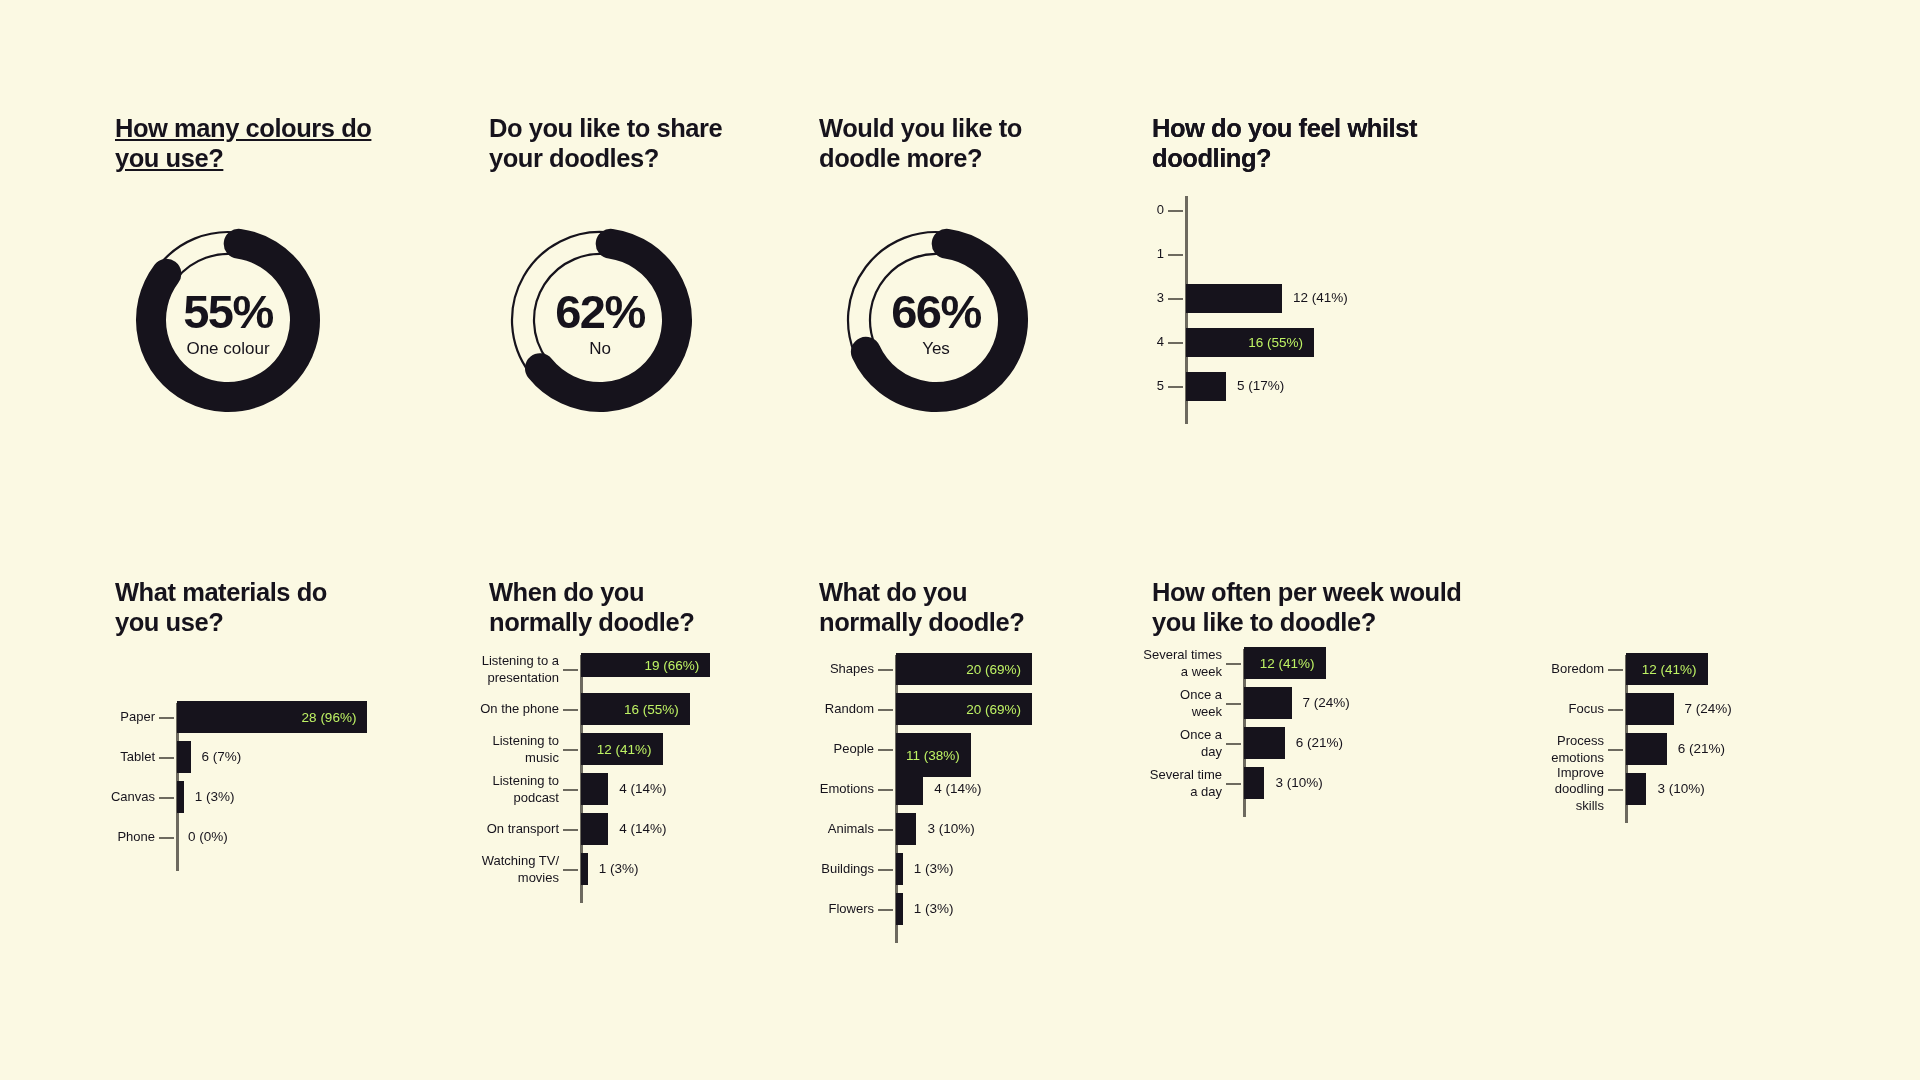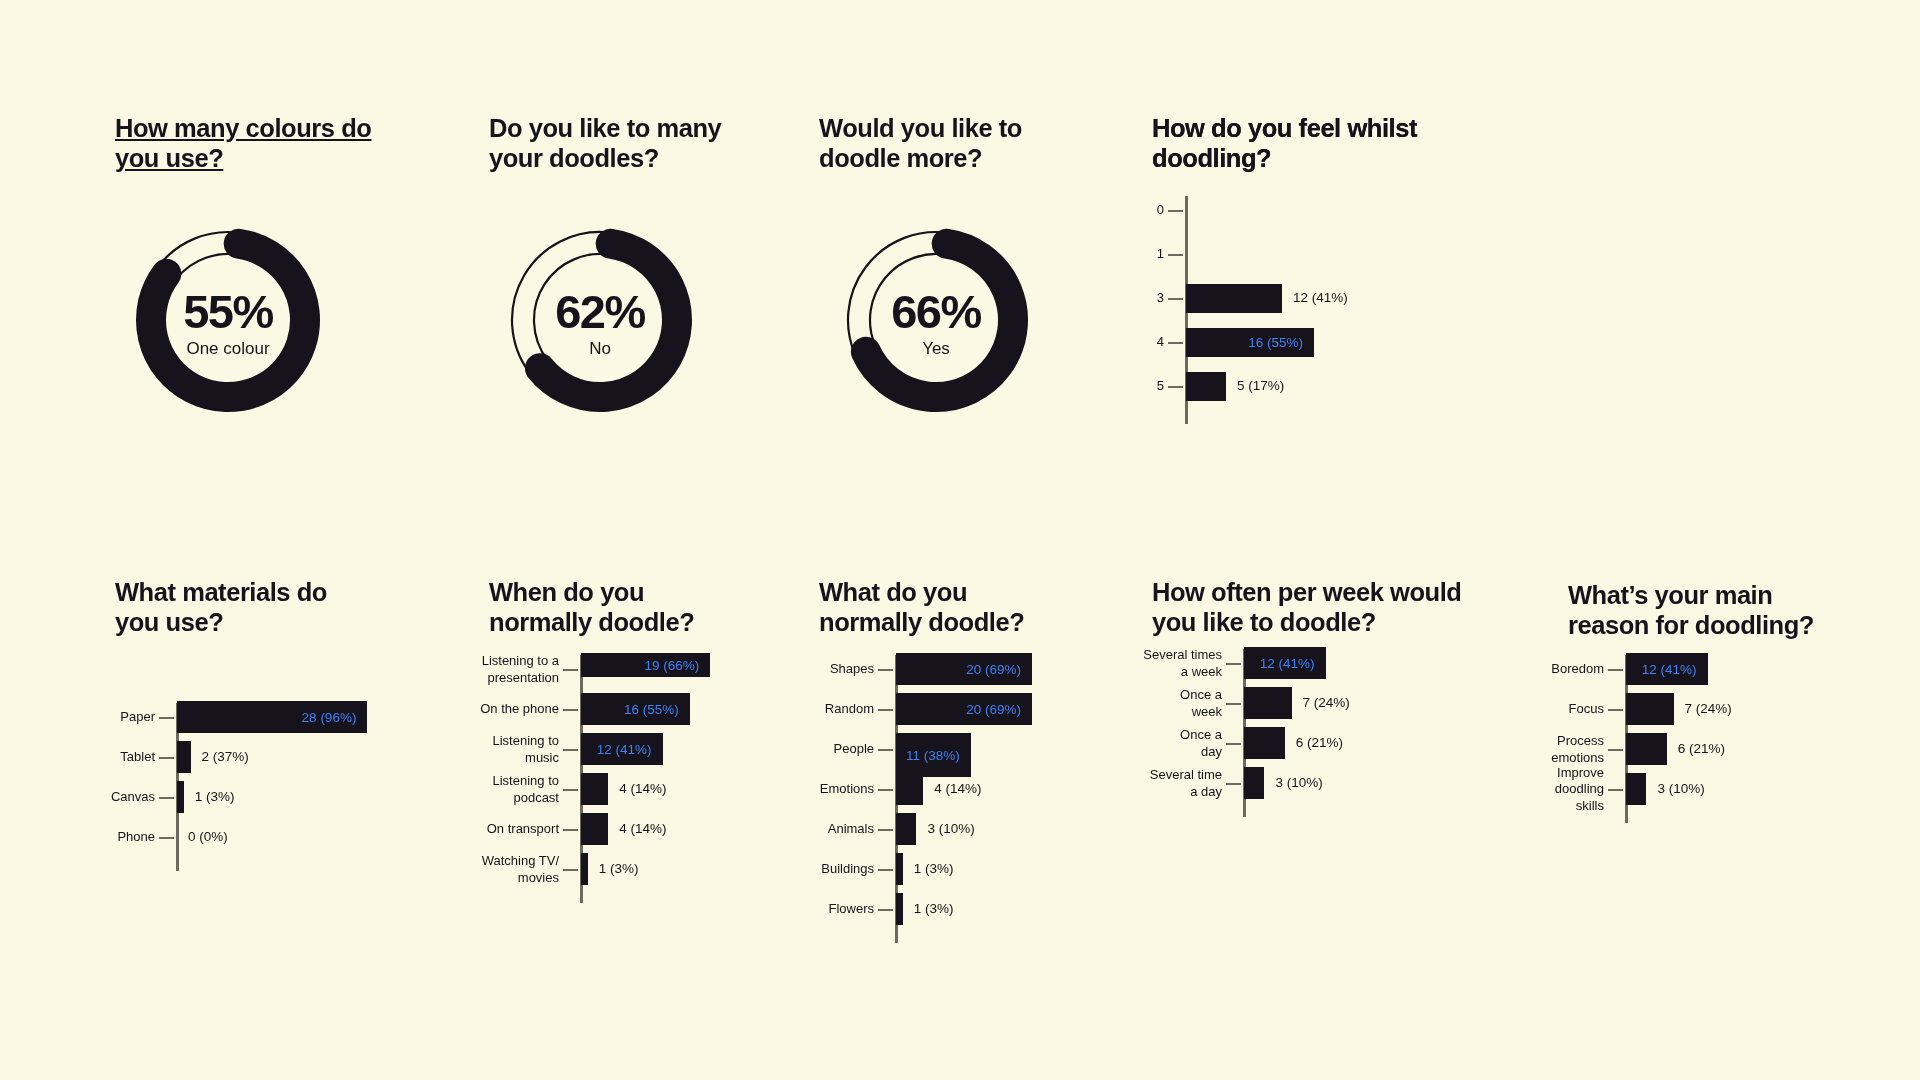--- a/index.html
+++ b/index.html
@@ -65,21 +65,21 @@
   }
   .bar{
     position:absolute;
     background:#16131c;
     display:flex;
     align-items:center;
     justify-content:flex-end;
   }
   .val-in{
     font-size:13.5px;
-    color:#3b82f6;
+    color:#bef264;
     padding-right:11px;
     white-space:nowrap;
   }
   .val-out{
     position:absolute;
     font-size:13.5px;
     color:#16131c;
     white-space:nowrap;
   }
 </style>
@@ -91,21 +91,21 @@
 you use?</div>
     <div class="donut" style="left: 113px; top: 205px; width: 230px; height: 230px;">
       <svg width="230" height="230" viewBox="0 0 230 230">
         <path d="M 46.41825908603029 59.858864599927465 A 88 88 0 0 1 124.96188281157578 27.5656767004603" fill="none" stroke="#16131c" stroke-width="2.2"></path>
         <path d="M 63.563694314522714 73.64414844994559 A 66 66 0 0 1 128.72217159397212 50.44225835156884" fill="none" stroke="#16131c" stroke-width="2.2"></path>
         <path d="M 125.71632877392506 38.74935870689909 A 77 77 0 1 1 53.34368443694751 68.8751829142999" fill="none" stroke="#16131c" stroke-width="30" stroke-linecap="round"></path>
       </svg>
       <div class="pct" style="top: 79px;">55%</div>
       <div class="sub" style="top: 134px;">One colour</div>
     </div>
-    <div class="q-title" style="left: 489px; top: 113px;">Do you like to many
+    <div class="q-title" style="left: 489px; top: 113px;">Do you like to share
 your doodles?</div>
     <div class="donut" style="left: 485px; top: 205px; width: 230px; height: 230px;">
       <svg width="230" height="230" viewBox="0 0 230 230">
         <path d="M 44.53563935651144 167.71407666937154 A 88 88 0 0 1 124.96188281157578 27.5656767004603" fill="none" stroke="#16131c" stroke-width="2.2"></path>
         <path d="M 62.151729517383586 154.53555750202867 A 66 66 0 0 1 128.72217159397212 50.44225835156884" fill="none" stroke="#16131c" stroke-width="2.2"></path>
         <path d="M 125.71632877392506 38.74935870689909 A 77 77 0 1 1 54.990976700276505 163.24849347506347" fill="none" stroke="#16131c" stroke-width="30" stroke-linecap="round"></path>
       </svg>
       <div class="pct" style="top: 79px;">62%</div>
       <div class="sub" style="top: 134px;">No</div>
     </div>
@@ -149,21 +149,21 @@
     <div class="barchart" style="left: 0px; top: 0px; width: 1920px; height: 1080px; pointer-events: none; margin-top: 48px;">
       <div class="axis" style="left: 176px; top: 655px; height: 168px;"></div>
       <div class="tick" style="left: 159px; top: 669px; width: 15px;"></div>
       <div class="cat" style="left: 97px; width: 58px; top: 661.2px;">Paper</div>
       <div class="bar" style="left: 177px; top: 653px; width: 190.4px; height: 32px;">
         <span class="val-in">28 (96%)</span>
       </div>
       <div class="tick" style="left: 159px; top: 709px; width: 15px;"></div>
       <div class="cat" style="left: 97px; width: 58px; top: 701.2px;">Tablet</div>
       <div class="bar" style="left: 177px; top: 693px; width: 13.6px; height: 32px;"></div>
-      <div class="val-out" style="left: 201.6px; top: 701px;">2 (37%)</div>
+      <div class="val-out" style="left: 201.6px; top: 701px;">6 (7%)</div>
       <div class="tick" style="left: 159px; top: 749px; width: 15px;"></div>
       <div class="cat" style="left: 97px; width: 58px; top: 741.2px;">Canvas</div>
       <div class="bar" style="left: 177px; top: 733px; width: 6.8px; height: 32px;"></div>
       <div class="val-out" style="left: 194.8px; top: 741px;">1 (3%)</div>
       <div class="tick" style="left: 159px; top: 789px; width: 15px;"></div>
       <div class="cat" style="left: 97px; width: 58px; top: 781.2px;">Phone</div>
       <div class="val-out" style="left: 188px; top: 781px;">0 (0%)</div>
     </div>
     <div class="q-title" style="left: 489px; top: 577px;">When do you
 normally doodle?</div>
@@ -256,22 +256,20 @@
       <div class="cat" style="left: 1136px; width: 86px; top: 726.9px;">Once a
 day</div>
       <div class="bar" style="left: 1244px; top: 727px; width: 40.8px; height: 32px;"></div>
       <div class="val-out" style="left: 1295.8px; top: 735px;">6 (21%)</div>
       <div class="tick" style="left: 1226px; top: 783px; width: 15px;"></div>
       <div class="cat" style="left: 1136px; width: 86px; top: 766.9px;">Several time
 a day</div>
       <div class="bar" style="left: 1244px; top: 767px; width: 20.4px; height: 32px;"></div>
       <div class="val-out" style="left: 1275.4px; top: 775px;">3 (10%)</div>
     </div>
-    <div class="q-title" style="left: 1568px; top: 580px;">What’s your main
-reason for doodling?</div>
     <div class="barchart" style="left: 0px; top: 0px; width: 1920px; height: 796px; pointer-events: none;">
       <div class="axis" style="left: 1625px; top: 655px; height: 168px;"></div>
       <div class="tick" style="left: 1608px; top: 669px; width: 15px;"></div>
       <div class="cat" style="left: 1546px; width: 58px; top: 661.2px;">Boredom</div>
       <div class="bar" style="left: 1626px; top: 653px; width: 81.6px; height: 32px;">
         <span class="val-in">12 (41%)</span>
       </div>
       <div class="tick" style="left: 1608px; top: 709px; width: 15px;"></div>
       <div class="cat" style="left: 1546px; width: 58px; top: 701.2px;">Focus</div>
       <div class="bar" style="left: 1626px; top: 693px; width: 47.6px; height: 32px;"></div>

